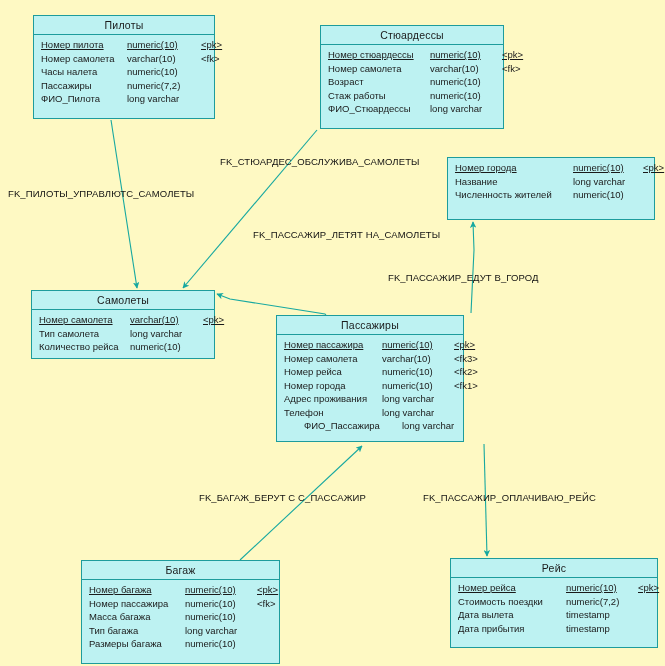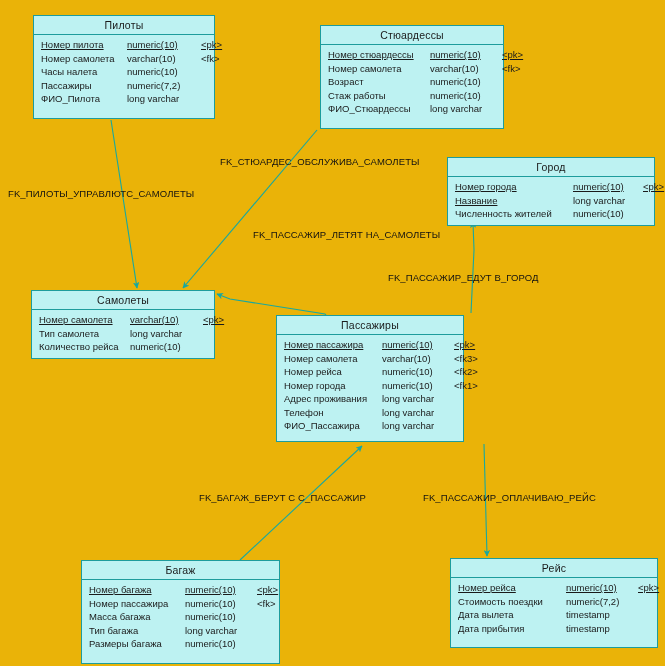--- a/index.html
+++ b/index.html
@@ -4,21 +4,21 @@
 <style>
   html, body {
     margin: 0;
     padding: 0;
     background: #ffffff;
   }
   #canvas {
     position: relative;
     width: 665px;
     height: 666px;
-    background: #eab308;
+    background: #fef9c3;
     font-family: "Liberation Sans", sans-serif;
     overflow: hidden;
   }
   #edges {
     position: absolute;
     left: 0; top: 0;
     width: 665px;
     height: 666px;
     pointer-events: none;
   }
@@ -149,29 +149,28 @@
             <span class="a-key"></span>
           </div>
           <div class="attr">
             <span class="a-name" style="width: 102px;">ФИО_Стюардессы</span>
             <span class="a-type" style="width: 66px;">long varchar</span>
             <span class="a-key"></span>
           </div>
         </div>
       </div>
       <div class="entity" style="left: 447px; top: 157px; width: 208px; min-height: 63px;">
-        <div class="entity-title">Город</div>
         <div class="entity-body">
           <div class="attr pk">
             <span class="a-name" style="width: 118px;">Номер города</span>
             <span class="a-type" style="width: 64px;">numeric(10)</span>
             <span class="a-key">&lt;pk&gt;</span>
           </div>
           <div class="attr">
-            <span class="a-name" style="width: 118px; text-decoration: underline;">Название</span>
+            <span class="a-name" style="width: 118px;">Название</span>
             <span class="a-type" style="width: 64px;">long varchar</span>
             <span class="a-key"></span>
           </div>
           <div class="attr">
             <span class="a-name" style="width: 118px;">Численность жителей</span>
             <span class="a-type" style="width: 64px;">numeric(10)</span>
             <span class="a-key"></span>
           </div>
         </div>
       </div>
@@ -222,21 +221,21 @@
             <span class="a-name" style="width: 98px;">Адрес проживания</span>
             <span class="a-type" style="width: 66px;">long varchar</span>
             <span class="a-key"></span>
           </div>
           <div class="attr">
             <span class="a-name" style="width: 98px;">Телефон</span>
             <span class="a-type" style="width: 66px;">long varchar</span>
             <span class="a-key"></span>
           </div>
           <div class="attr">
-            <span class="a-name" style="width: 98px;">ФИО_Пассажира</span>
+            <span class="a-name" style="width: 98px; margin-left: 20px;">ФИО_Пассажира</span>
             <span class="a-type" style="width: 66px;">long varchar</span>
             <span class="a-key"></span>
           </div>
         </div>
       </div>
       <div class="entity" style="left: 81px; top: 560px; width: 199px; min-height: 104px;">
         <div class="entity-title">Багаж</div>
         <div class="entity-body">
           <div class="attr pk">
             <span class="a-name" style="width: 96px;">Номер багажа</span>

